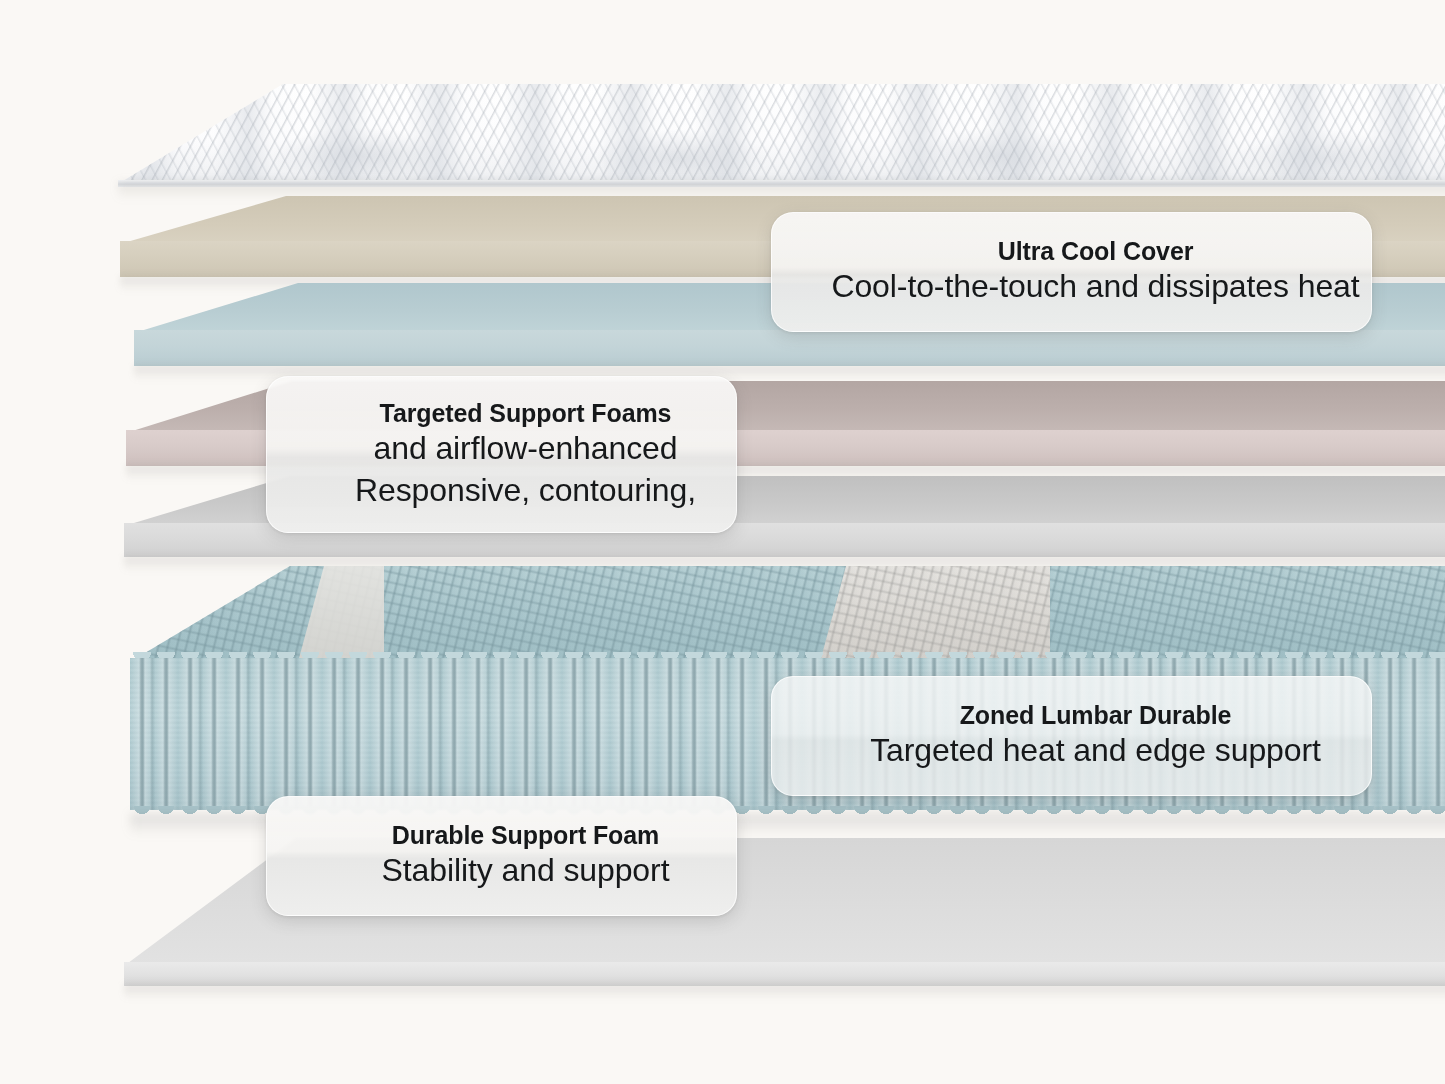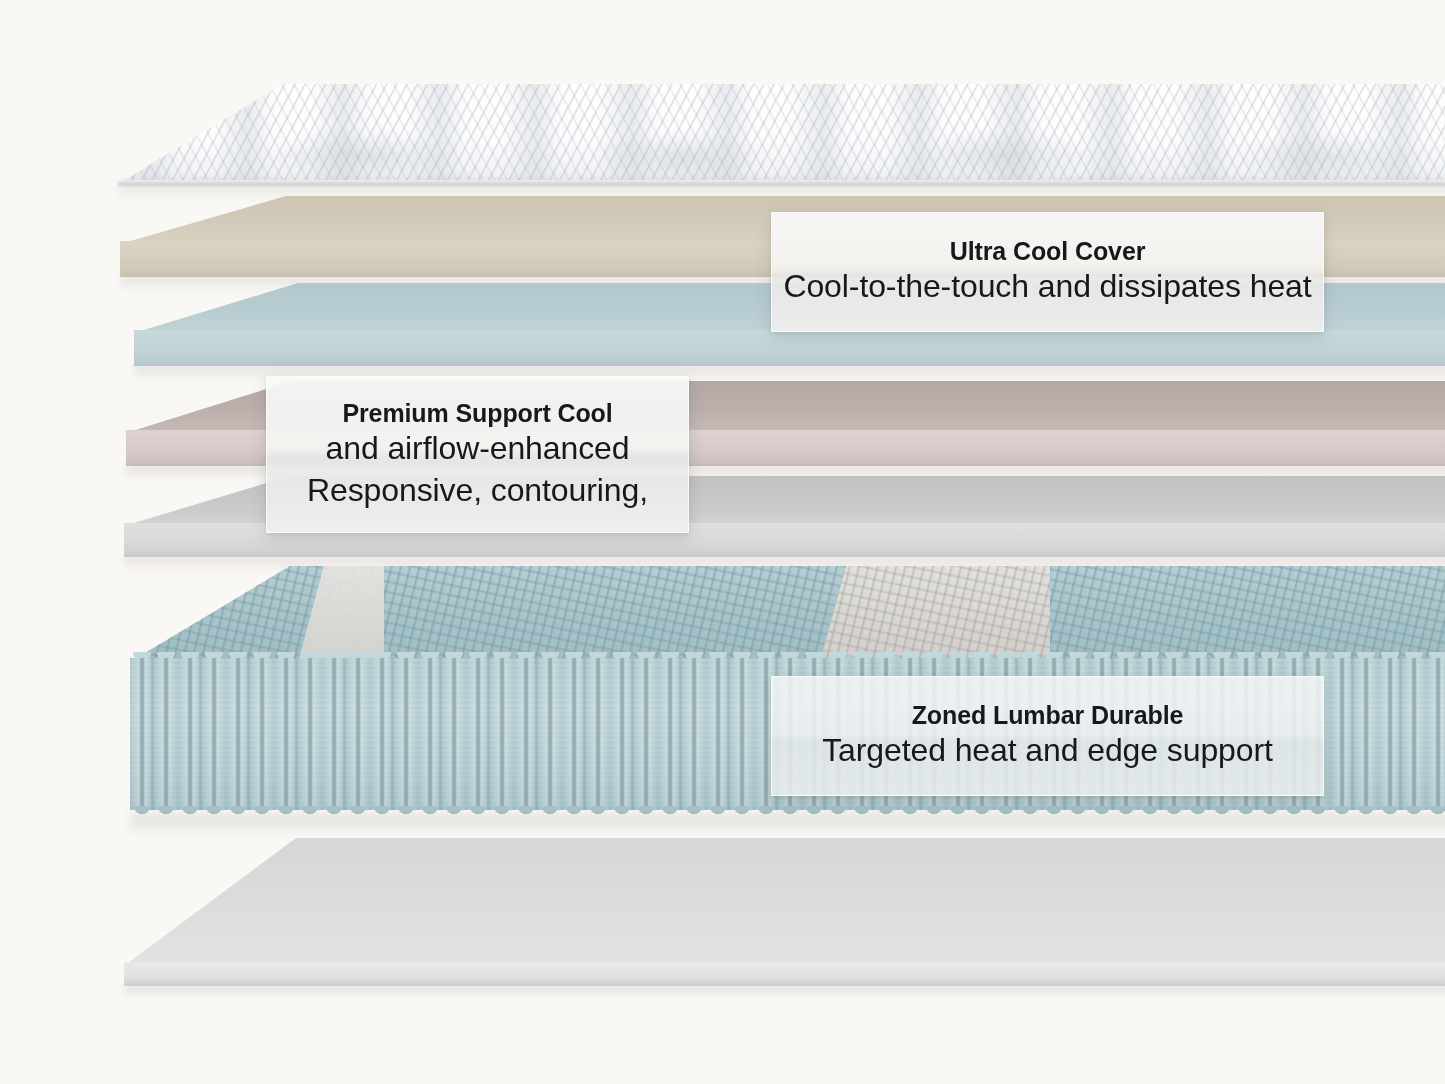--- a/index.html
+++ b/index.html
@@ -124,30 +124,31 @@
   }
   #springs .sp-shadow{
     position:absolute;left:0;top:248px;width:100%;height:22px;
     background:linear-gradient(to bottom, rgba(110,112,110,.20), rgba(110,112,110,0));
     filter:blur(5px);
   }
 
   
   .card{
     position:absolute;
-    border-radius:1px;
+    border-radius:22px;
     background:linear-gradient(to bottom,
       rgba(249,248,247,.93) 0%, rgba(245,244,242,.93) 46%,
       rgba(232,232,231,.93) 52%, rgba(239,239,238,.93) 100%);
     box-shadow:0 5px 16px rgba(90,90,88,.20), 0 1px 3px rgba(90,90,88,.14);
     border:1px solid rgba(255,255,255,.75);
     display:flex;flex-direction:column;align-items:center;justify-content:center;
     text-align:center;
     color:#16181a;
     backdrop-filter:blur(1px);
+    padding-left:48px;
   }
   .card .t{font-weight:bold;font-size:25px;letter-spacing:-.1px;line-height:1.22;}
   .card .d{font-size:32px;line-height:1.3;letter-spacing:-.1px;}
   #card-cover{left:771px;top:212px;width:551px;height:118px;}
   #card-foams{left:266px;top:376px;width:421px;height:155px;}
   #card-springs{left:771px;top:676px;width:551px;height:118px;
     background:linear-gradient(to bottom,
       rgba(247,248,248,.80) 0%, rgba(242,244,244,.80) 48%,
       rgba(231,234,234,.80) 54%, rgba(238,240,240,.80) 100%);}
   #card-foam-base{left:266px;top:796px;width:421px;height:118px;}
@@ -212,24 +213,28 @@
       background:linear-gradient(to bottom,#eaeaea 0%, #e2e2e2 50%, #d6d6d6 100%);"></div>
     <div class="shadow" style="top:146px;"></div>
   </div>
 
   <div class="card" id="card-cover">
     <div class="t">Ultra Cool Cover</div>
     <div class="d">Cool-to-the-touch and dissipates heat</div>
   </div>
 
   <div class="card" id="card-foams">
-    <div class="t">Premium Support Cool</div>
+    <div class="t">Targeted Support Foams</div>
     <div class="d">and airflow-enhanced</div>
     <div class="d">Responsive, contouring,</div>
   </div>
 
   <div class="card" id="card-springs">
     <div class="t">Zoned Lumbar Durable</div>
     <div class="d">Targeted heat and edge support</div>
   </div>
 
+  <div class="card" id="card-foam-base">
+    <div class="t">Durable Support Foam</div>
+    <div class="d">Stability and support</div>
+  </div>
 
 </div>
 
 </body></html>

